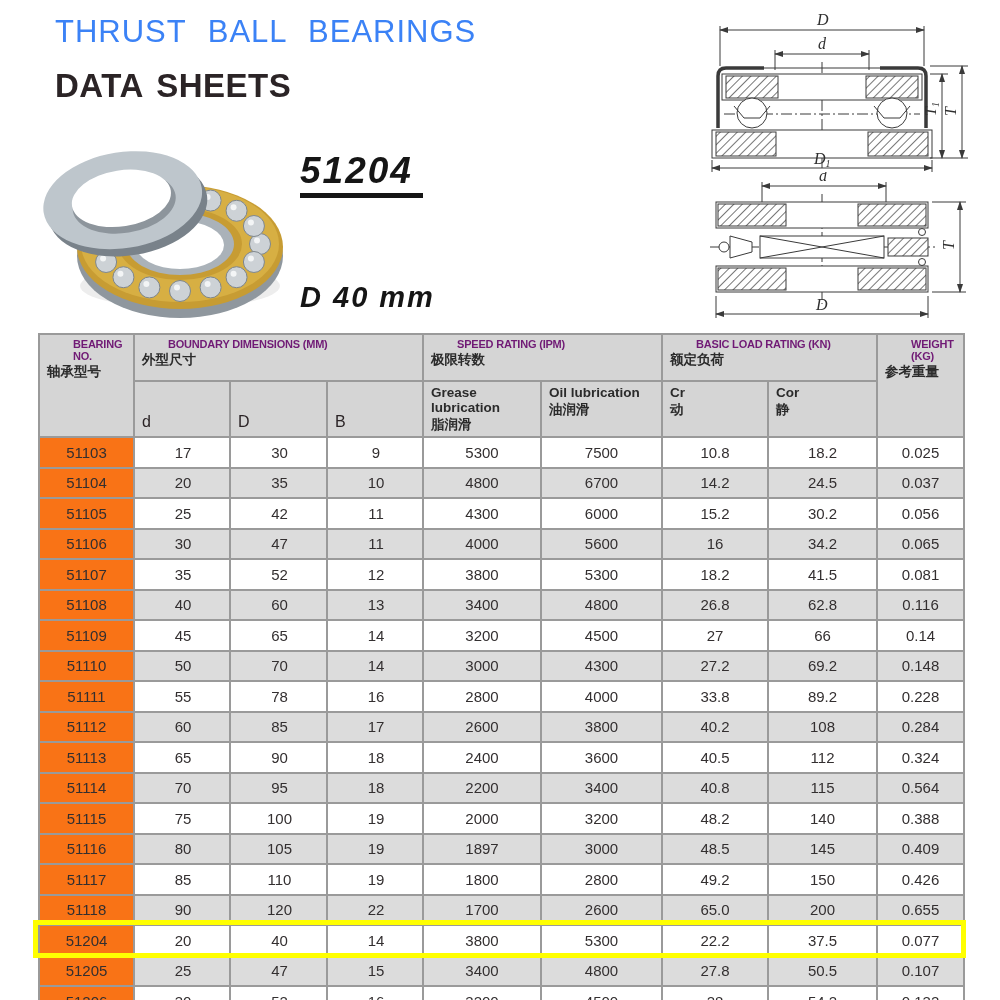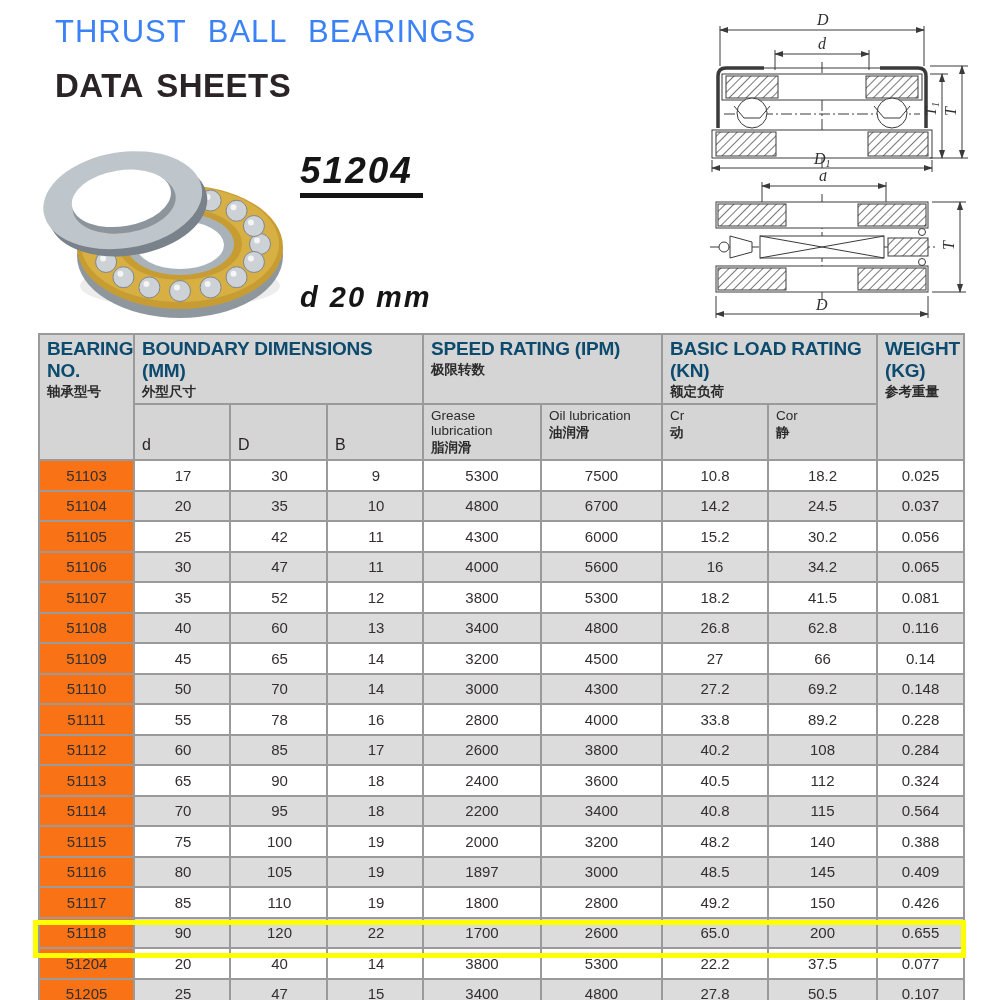--- a/index.html
+++ b/index.html
@@ -22,23 +22,23 @@
   #photo{position:absolute;left:38px;top:148px;}
   #drawing1{position:absolute;left:672px;top:10px;}
   #drawing2{position:absolute;left:672px;top:172px;}
   .dim-label{font-family:"Liberation Serif",serif;font-style:italic;font-size:16px;fill:#2f2f2f;}
 
   
   #table-wrap{position:absolute;left:38px;top:333px;width:925px;}
   table{border-collapse:collapse;table-layout:fixed;width:925px;}
   th,td{border:2px solid #9a9a9a;}
   thead th{background:#d5d5d5;text-align:left;vertical-align:top;padding:3px 6px 2px 7px;}
-  .en{font-size:19px;font-weight:bold;letter-spacing:-0.2px;color:#0c4a6e;}
+  .en{font-size:11px;font-weight:bold;letter-spacing:-0.2px;color:#701a75;margin-left:26px;}
   .zh{font-size:13.5px;font-weight:bold;margin-top:1px;color:#2b2b2b;}
-  .en2{font-size:13.5px;font-weight:normal;color:#2b2b2b;}
+  .en2{font-size:13.5px;font-weight:bold;color:#2b2b2b;}
   tr.h1 th{height:40px;}
   tr.h2 th{height:38px;font-weight:normal;}
   tr.h2 th.dim-col{vertical-align:bottom;padding-bottom:5px;font-size:16px;}
   tbody td{height:28.5px;font-size:15px;color:#332f30;text-align:center;padding:0;background:#ffffff;}
   tbody td.cl{text-align:center;padding-left:2px;}
   tbody td.alt{background:#dcdcdc;}
   tbody td.c0{background:#f97316;}
   #hl-overlay{position:absolute;left:-5px;width:933px;border:5px solid #ffff00;
               pointer-events:none;box-sizing:border-box;}
 </style>
@@ -100,21 +100,20 @@
       <ellipse cx="89" cy="60" rx="80" ry="48" fill="#79828a"></ellipse>
       <ellipse cx="85" cy="52" rx="80" ry="48" fill="#bec6cc"></ellipse>
       <ellipse cx="86" cy="55" rx="52" ry="30" fill="#8d959c"></ellipse>
       <ellipse cx="84" cy="50" rx="50" ry="28" fill="#ffffff"></ellipse>
     </g>
   </svg>
 
   <div id="product-block">
     <div class="model">51204</div>
     <div class="pdims">
-      <div>d 20 mm</div>
       <div>D 40 mm</div>
       <div>B 14 mm</div>
     </div>
   </div>
 
   <svg id="drawing1" width="312" height="164" viewBox="0 0 312 164">
     <defs>
       <marker id="ah1" viewBox="0 0 10 10" refX="9" refY="5" markerWidth="9" markerHeight="9" orient="auto-start-reverse">
         <path d="M0,1.6 L10,5 L0,8.4 z" fill="#3a3a3a"></path>
       </marker>

